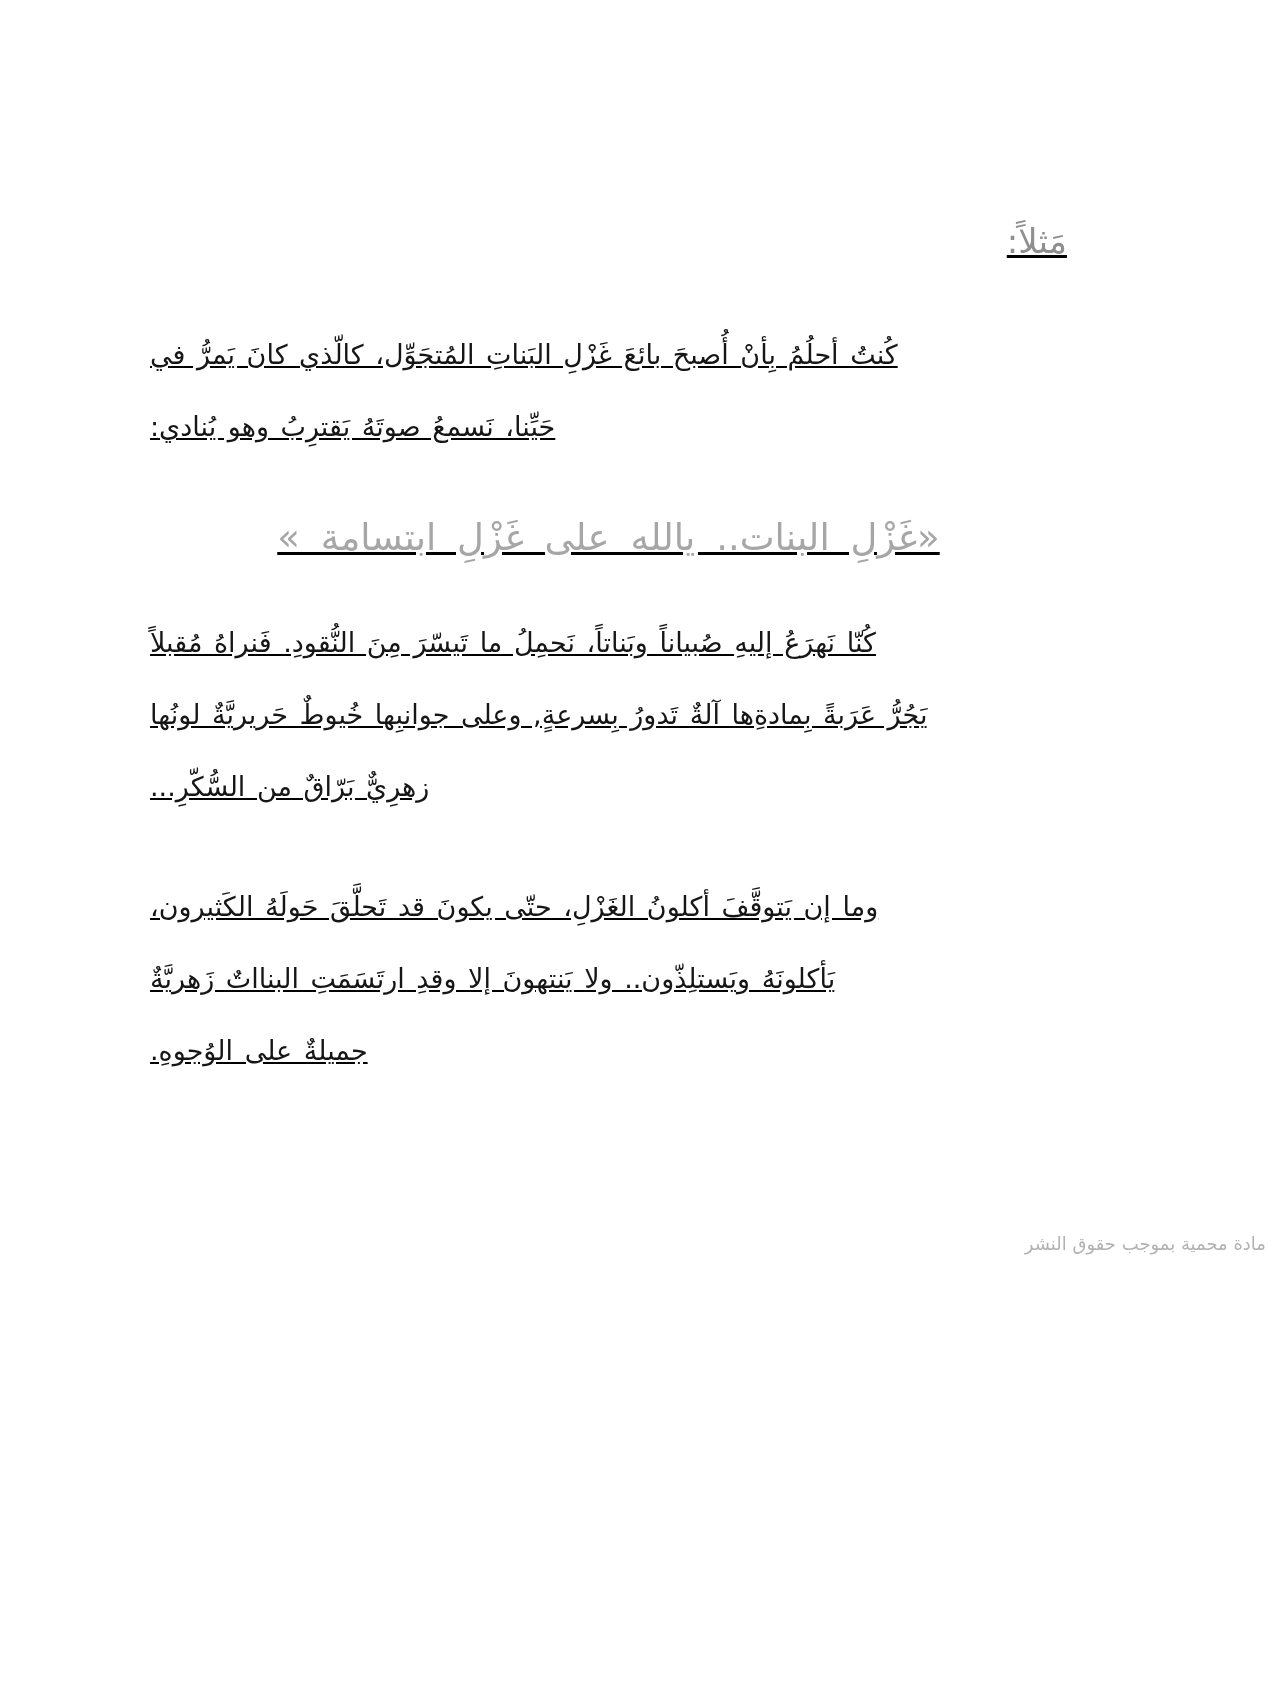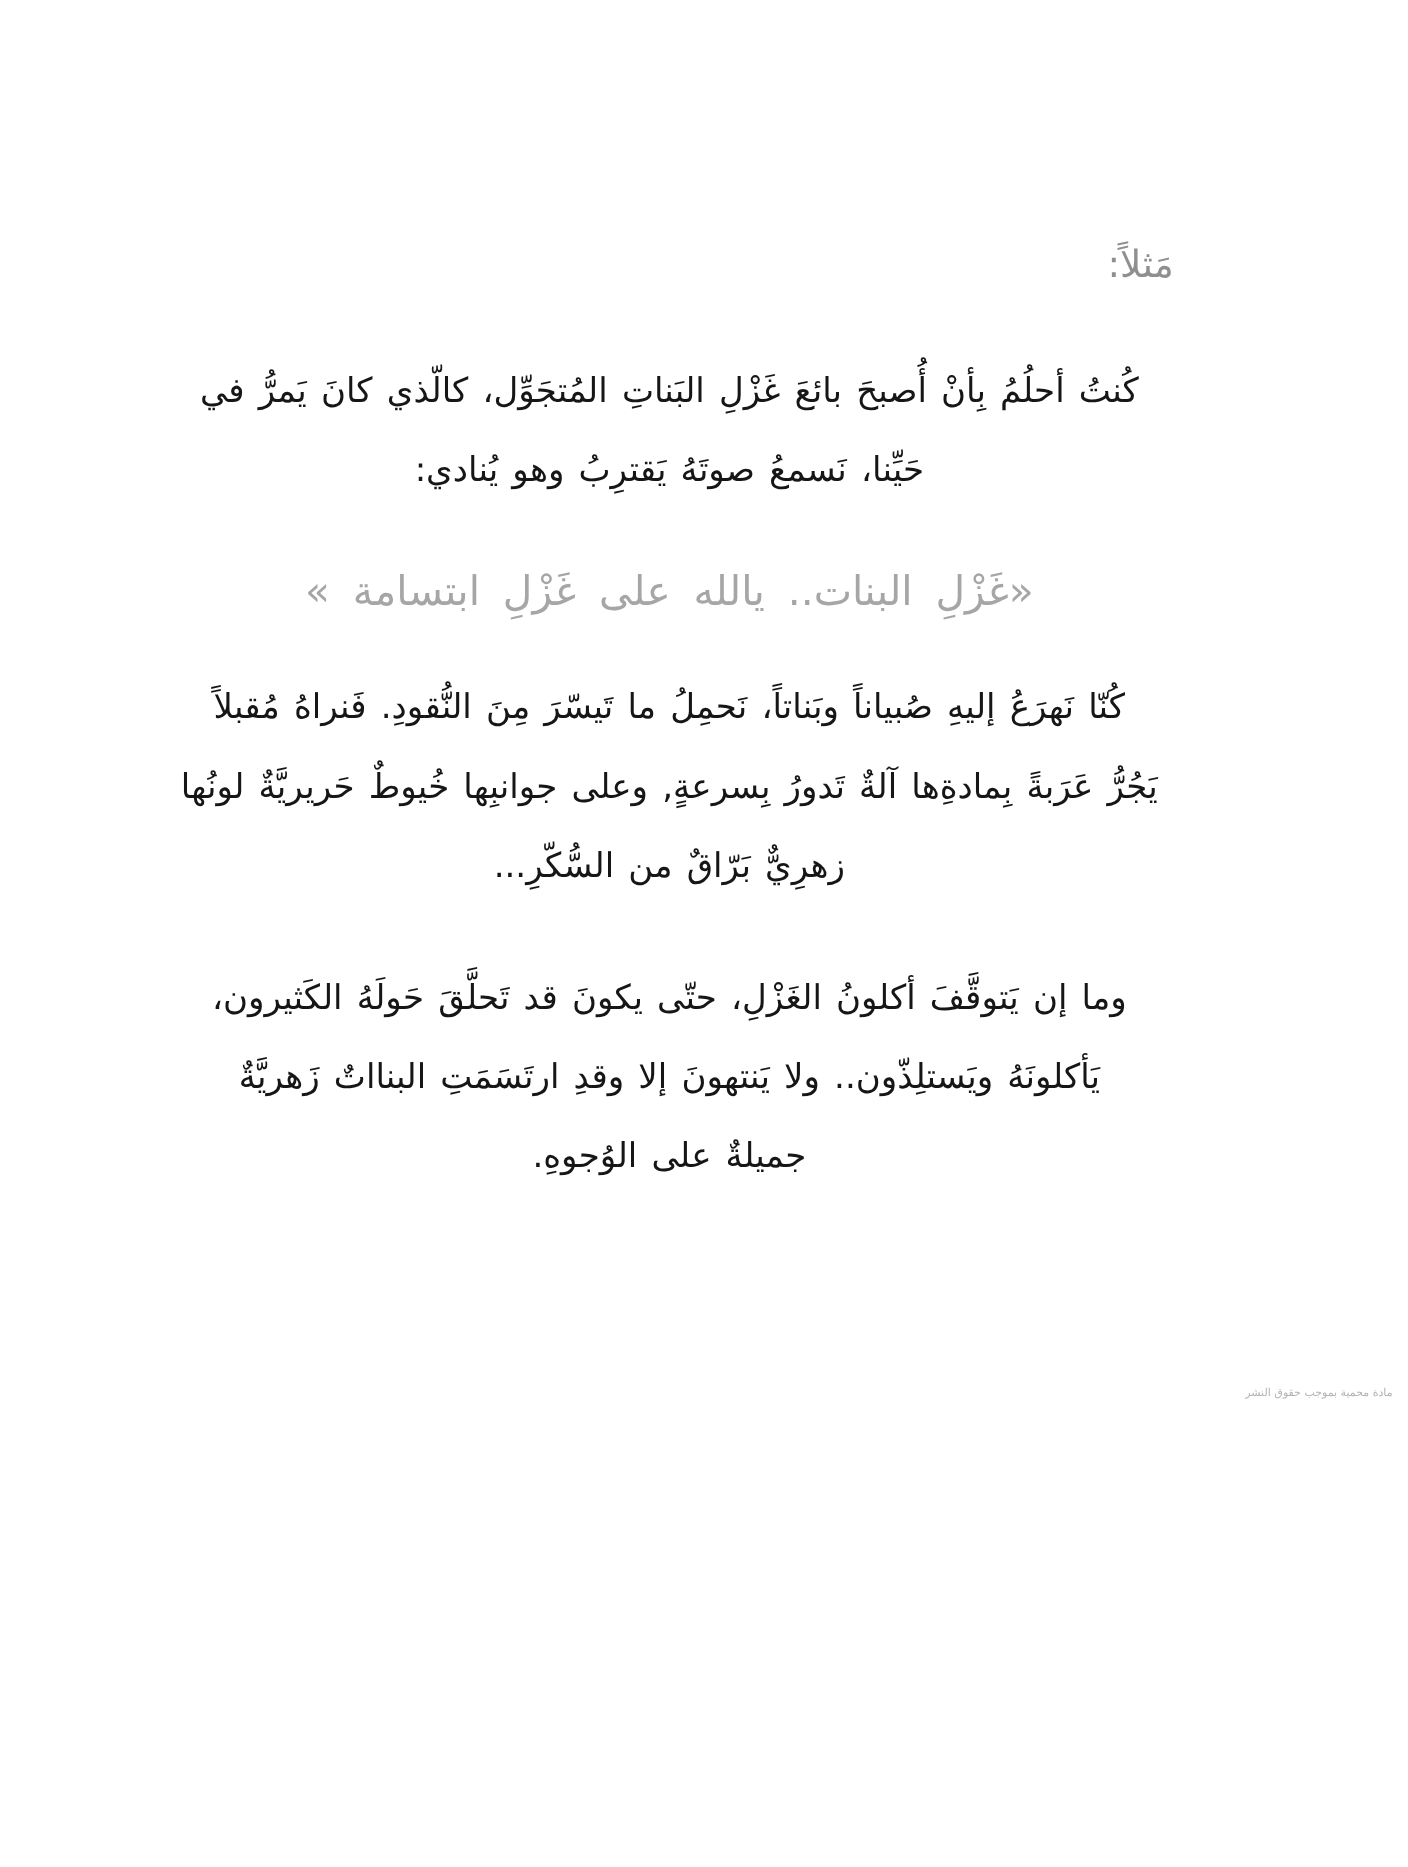--- a/index.html
+++ b/index.html
@@ -7,62 +7,63 @@
     padding: 0;
     background: #ffffff;
   }
   .page {
     position: relative;
     width: 1280px;
     height: 1272px;
     background: #ffffff;
     overflow: hidden;
     font-family: "DejaVu Sans", sans-serif;
+    text-decoration: underline;
   }
   .content {
     direction: rtl;
     padding: 205px 213px 0 150px;
   }
   .heading {
     margin: 0 0 0 0;
     font-size: 34px;
     font-weight: normal;
     line-height: 72px;
     text-align: right;
     color: var(--heading-gray, #8f8f8f);
   }
   .para {
     margin: 0;
     color: var(--body-text, #161616);
-    font-size: 31px;
+    font-size: 27px;
     line-height: 72px;
-    text-align: center;
+    text-align: left;
     word-spacing: 3px;
   }
   .para .line {
     white-space: nowrap;
   }
   .para-1 { margin-top: 42px; }
   .quote {
     margin-top: 38px;
     color: var(--quote-gray, #a6a6a6);
     font-size: 37px;
     line-height: 74px;
     text-align: center;
     word-spacing: 9px;
     white-space: nowrap;
   }
   .para-2 { margin-top: 32px; }
   .para-3 { margin-top: 48px; }
   .watermark {
     position: absolute;
     right: 14px;
-    bottom: 0;
+    bottom: 18px;
     direction: rtl;
-    font-size: 10px;
+    font-size: 18px;
     color: var(--watermark-gray, #b2b2b2);
     white-space: nowrap;
   }
 </style>
 </head>
 <body>
 
 <div class="page">
   <div class="content">
 

